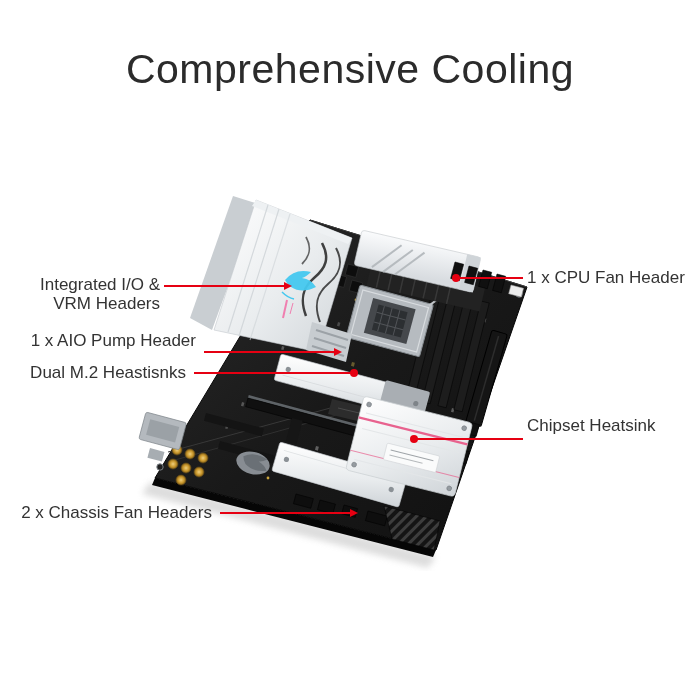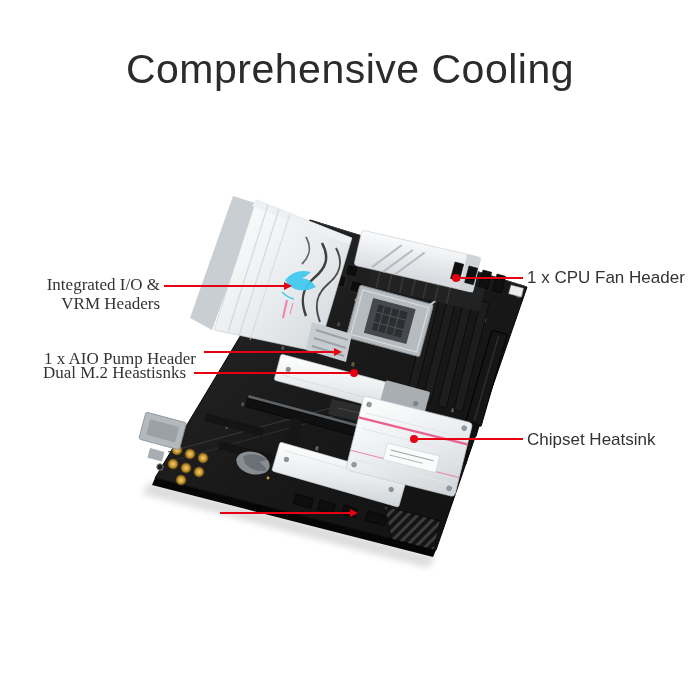--- a/index.html
+++ b/index.html
@@ -3,21 +3,21 @@
 <meta charset="utf-8">
 <style>
   html,body{margin:0;padding:0;}
   .stage{position:relative;width:700px;height:571px;background:#ffffff;overflow:hidden;
          font-family:"Liberation Sans",sans-serif;}
   .title{position:absolute;top:46px;left:0;width:700px;text-align:center;
          font-size:41px;font-weight:200;letter-spacing:.5px;color:#2b2b2b;}
   .board-art{position:absolute;left:0;top:0;width:700px;height:700px;z-index:1;}
   .callout{position:absolute;z-index:3;color:#333;font-size:17px;line-height:19px;}
   .callout.right{text-align:right;}
-  .callout.left{text-align:right;font-family:Liberation Serif, serif;}
+  .callout.left{text-align:right;}
   .cline{position:absolute;height:2px;background:#e60012;z-index:2;}
   .arrow-right{position:absolute;width:0;height:0;border-left:8px solid #e60012;
                border-top:4px solid transparent;border-bottom:4px solid transparent;z-index:2;}
   .dot{position:absolute;width:8px;height:8px;border-radius:50%;background:#e60012;z-index:2;}
 </style>
 </head>
 <body>
 
 <div class="stage">
 
@@ -254,32 +254,33 @@
     </g>
   </svg>
 
   <div class="callout left" style="right:540px;top:275px;">
     <div>Integrated I/O &amp;</div>
     <div>VRM Headers</div>
   </div>
   <div class="cline" style="left:164px;top:285px;width:120px;"></div>
   <div class="arrow-right" style="left:284px;top:282px;"></div>
 
-  <div class="callout left" style="right:504px;top:349px;text-align:center;">1 x AIO Pump Header</div>
+  <div class="callout left" style="right:504px;top:331px;text-align:center;">1 x AIO Pump Header</div>
   <div class="cline" style="left:204px;top:351px;width:130px;"></div>
   <div class="arrow-right" style="left:334px;top:348px;"></div>
 
   <div class="callout left" style="right:514px;top:363px;text-align:center;">Dual M.2 Heastisnks</div>
   <div class="cline" style="left:194px;top:372px;width:157px;"></div>
   <div class="dot" style="left:350px;top:369px;"></div>
 
+  <div class="callout left" style="right:488px;top:503px;">2 x Chassis Fan Headers</div>
   <div class="cline" style="left:220px;top:512px;width:130px;"></div>
   <div class="arrow-right" style="left:350px;top:509px;"></div>
 
   <div class="callout right" style="left:527px;top:268px;">1 x CPU Fan Header</div>
   <div class="dot" style="left:452px;top:274px;"></div>
   <div class="cline" style="left:459px;top:277px;width:64px;"></div>
 
-  <div class="callout right" style="left:527px;top:430px;">Chipset Heatsink</div>
+  <div class="callout right" style="left:527px;top:416px;">Chipset Heatsink</div>
   <div class="dot" style="left:410px;top:435px;"></div>
   <div class="cline" style="left:417px;top:438px;width:106px;"></div>
 
 </div>
 
 </body></html>

